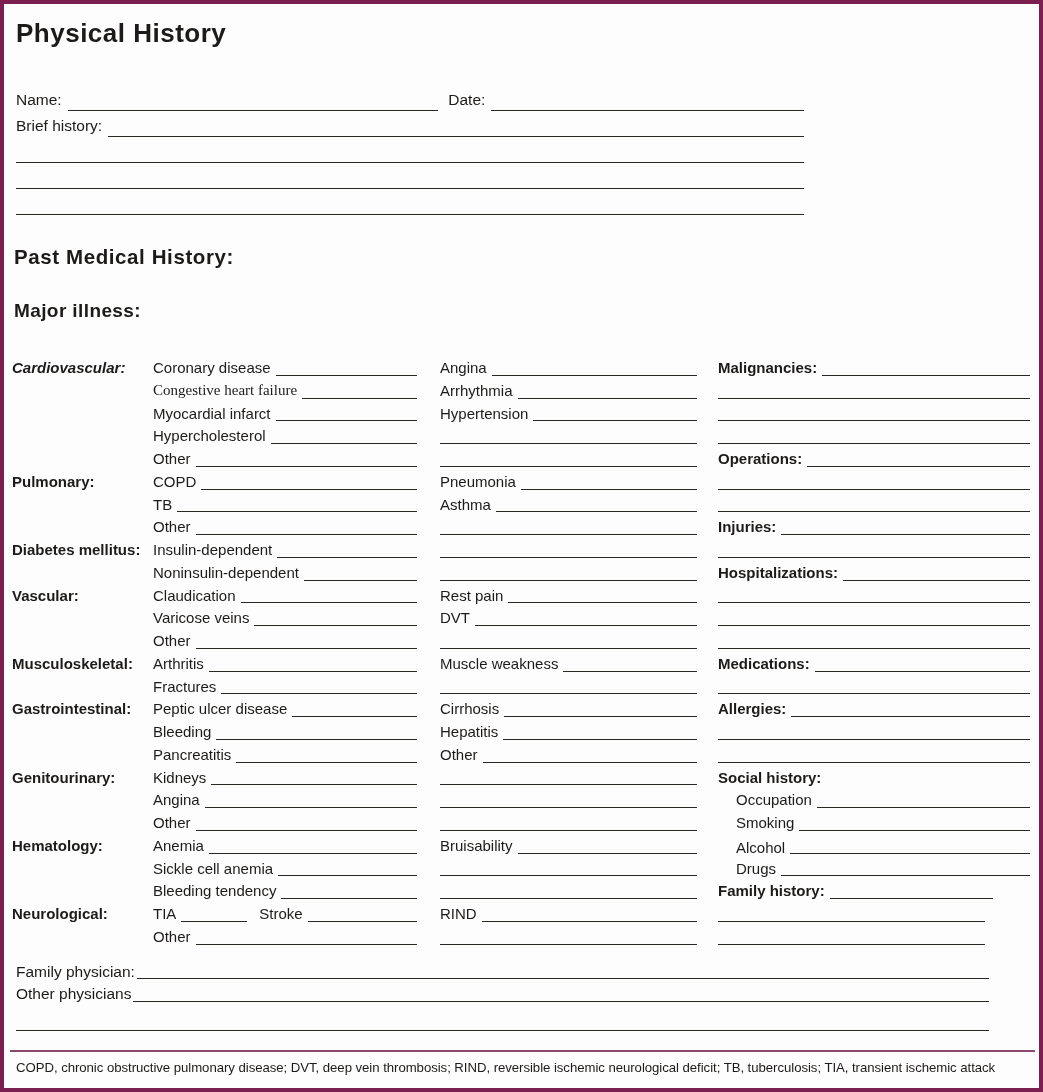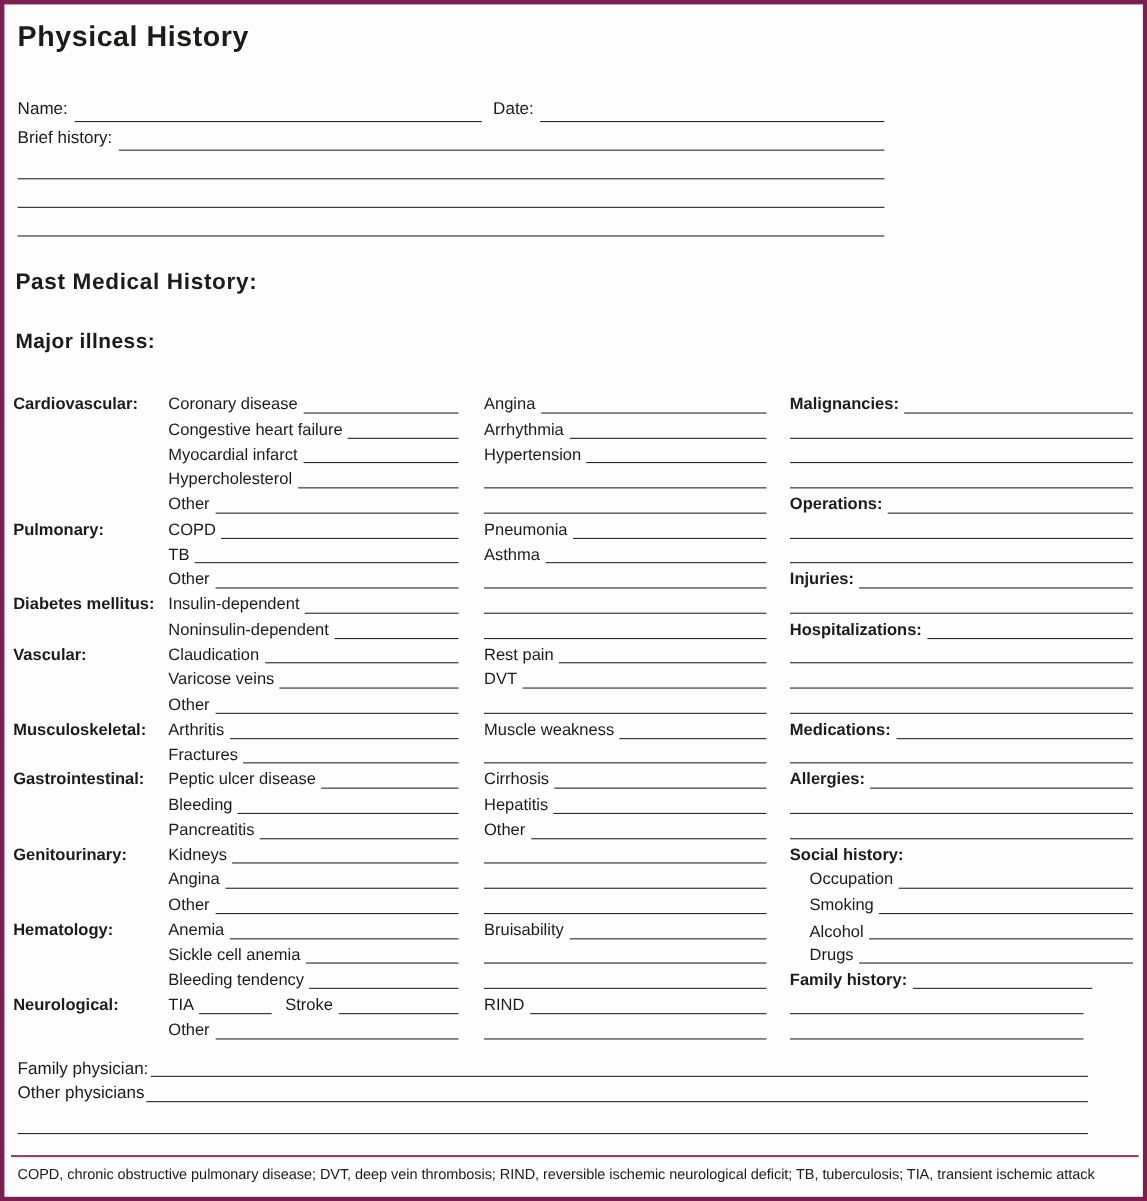--- a/index.html
+++ b/index.html
@@ -67,37 +67,37 @@
       </div>
     <div class="hrow">
         <span class="ln"></span>
       </div>
   </div>
 
   <div class="h2">Past Medical History:</div>
   <div class="h3">Major illness:</div>
 
   <div class="grid" id="illness-grid">
-      <div class="cell cat" style="grid-column: 1;">
+      <div class="cell cat" style="grid-column: 1; font-style: italic;">
         <span class="lbl">Cardiovascular:</span>
       </div>
       <div class="cell" style="grid-column: 2;">
         <span class="lbl">Coronary disease</span>
         <span class="ln"></span>
       </div>
       <div class="cell" style="grid-column: 4;">
         <span class="lbl">Angina</span>
         <span class="ln"></span>
       </div>
       <div class="cell" style="grid-column: 6;">
         <span class="lbl b">Malignancies:</span>
         <span class="ln"></span>
       </div>
       <div class="cell cat" style="grid-column: 1;"></div>
-      <div class="cell" style="grid-column: 2;">
+      <div class="cell" style="grid-column: 2; font-family: Liberation Serif, serif;">
         <span class="lbl">Congestive heart failure</span>
         <span class="ln"></span>
       </div>
       <div class="cell" style="grid-column: 4;">
         <span class="lbl">Arrhythmia</span>
         <span class="ln"></span>
       </div>
       <div class="cell" style="grid-column: 6;">
         <span class="ln"></span>
       </div>

